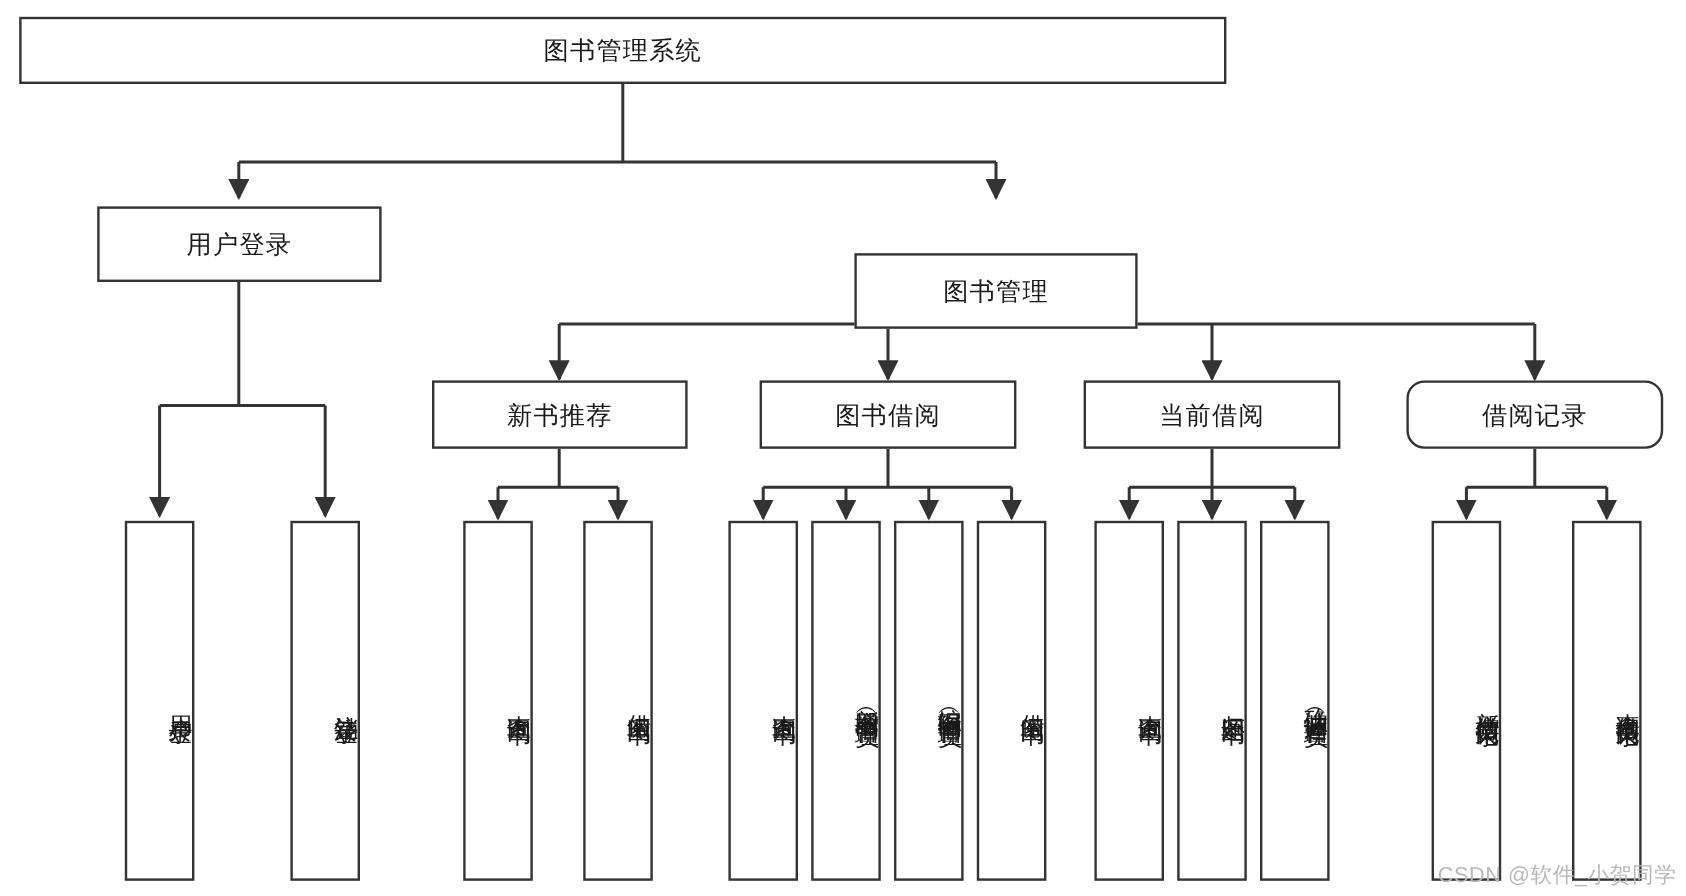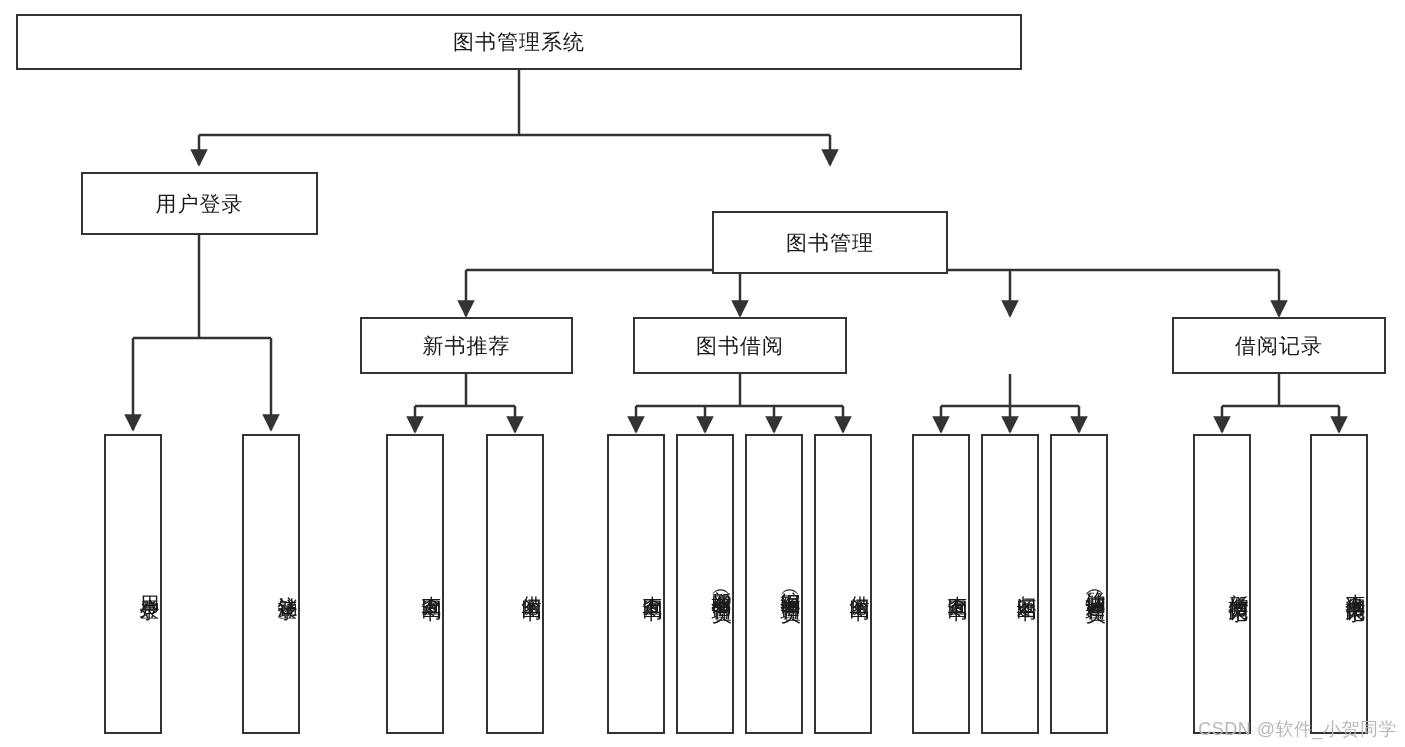--- a/index.html
+++ b/index.html
@@ -130,21 +130,24 @@
   <div class="node horiz" style="left:712px; top:172px; width:236px; height:63px;margin-top:39px;">
     <span>图书管理</span>
   </div>
 
   <div class="node horiz" style="left:360px; top:317px; width:213px; height:57px;">
     <span>新书推荐</span>
   </div>
   <div class="node horiz" style="left:633px; top:317px; width:214px; height:57px;">
     <span>图书借阅</span>
   </div>
-  <div class="node horiz" style="left:1172px; top:317px; width:214px; height:57px;">
+  <div class="node horiz" style="left:903px; top:317px; width:214px; height:57px;">
+    <span>当前借阅</span>
+  </div>
+  <div class="node horiz" style="left:1172px; top:317px; width:214px; height:57px;border-radius:15px;">
     <span>借阅记录</span>
   </div>
 
   <div class="node vert" style="left:104px; top:434px; width:58px; height:300px;">
     <span class="vtext">用户登录</span>
   </div>
   <div class="node vert" style="left:242px; top:434px; width:58px; height:300px;">
     <span class="vtext">注销登录</span>
   </div>
 

